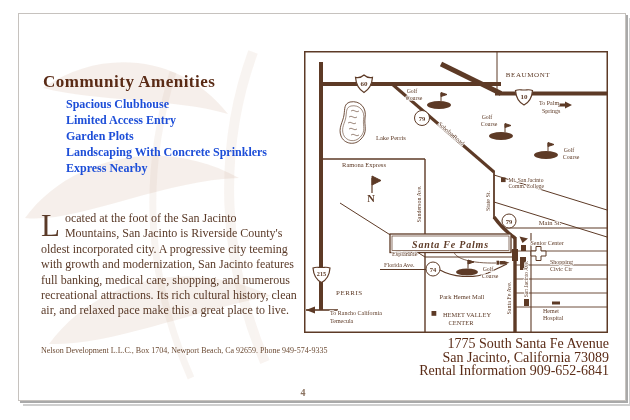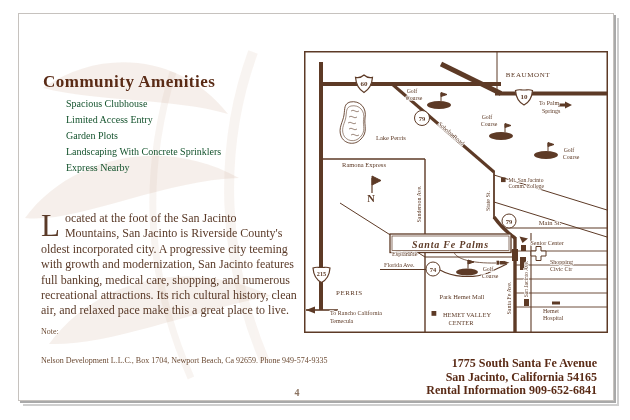--- a/index.html
+++ b/index.html
@@ -1,35 +1,35 @@
 <!DOCTYPE html>
 <html><head>
 <meta charset="utf-8">
 <style>
   html,body { margin:0; padding:0; background:#ffffff; }
   .stage { position:relative; width:630px; height:420px; overflow:hidden;
            font-family:"Liberation Serif", serif; }
   .card { position:absolute; left:18px; top:13px; width:594px; height:386px;
           background:#ffffff; border:1px solid #c6c2be;
-          box-shadow:2px 2px 0 #a9a9a9, 3px 3px 0 #ffffff, 5px 5px 0 #cfcfcf; }
+          box-shadow:2px 2px 0 #a9a9a9, 3px 3px 0 #ffffff, 5px 5px 0 #cfcfcf;padding-left:12px; }
   .wm { position:absolute; left:-6px; top:14px; pointer-events:none; }
   .heading { position:absolute; left:24px; top:58px; font-size:17px; font-weight:bold;
              color:#5a2b16; letter-spacing:.5px; }
-  .amenities { position:absolute; left:47px; top:82px; font-size:10px; color:#14532d; }
+  .amenities { position:absolute; left:47px; top:82px; font-size:12px; color:#1d4ed8;font-weight:bold; }
   .amenities div { height:16px; line-height:16px; white-space:nowrap; }
   .desc { position:absolute; left:22px; top:197px; width:280px; font-size:12px;
           color:#5a3a28; }
   .desc .line { height:15.4px; line-height:15.4px; white-space:nowrap; }
   .dropcap { float:left; font-size:31px; line-height:26px; padding:2px 5px 0 0;
              color:#5a3a28; }
   .note { position:absolute; left:22px; top:313px; width:354px; font-size:8px;
           line-height:9.8px; color:#6b4a33; }
   .note .contact { margin-top:19px; }
   .address { position:absolute; right:16px; top:323px; text-align:right;
-             font-weight:bold; font-size:12px; line-height:13.5px; color:#5a2b16;margin-top:20px; }
+             font-weight:normal; font-size:14px; line-height:13.5px; color:#5a2b16; }
   .pagenum { position:absolute; left:0; right:38px; bottom:2px; text-align:center;
              font-size:10px; font-weight:bold; color:#8a7260; }
   .map { position:absolute; left:285px; top:37px; }
   .ml { font-family:"Liberation Serif", serif; fill:#5d3a26;
         paint-order:stroke; stroke:#ffffff; stroke-width:1.5px; stroke-linejoin:round; }
   .ms { font-family:"Liberation Serif", serif; fill:#5d3a26; font-weight:bold; }
   .script { font-style:italic; font-weight:bold; letter-spacing:.8px; }
 </style>
 </head>
 <body>
@@ -64,27 +64,26 @@
       <div class="line">ocated at the foot of the San Jacinto</div>
       <div class="line">Mountains, San Jacinto is Riverside County's</div>
       <div class="line">oldest incorporated city.  A progressive city teeming</div>
       <div class="line">with growth and modernization, San Jacinto features</div>
       <div class="line">full banking, medical care, shopping, and numerous</div>
       <div class="line">recreational attractions. Its rich cultural history, clean</div>
       <div class="line">air, and relaxed pace make this a great place to live.</div>
     </div>
 
     <div class="note">
-      <div>Note:</div>
       <div class="contact">Nelson Development L.L.C., Box 1704, Newport Beach, Ca 92659. Phone 949-574-9335</div>
     </div>
 
     <div class="address">
       <div>1775 South Santa Fe Avenue</div>
-      <div>San Jacinto, California 54165</div>
+      <div>San Jacinto, California 73089</div>
       <div>Rental Information 909-652-6841</div>
     </div>
 
     <div class="pagenum">4</div>
 
     <svg class="map" width="304" height="282" viewBox="0 0 304 282">
 
       <g stroke="#5d3a26" fill="none">
         <rect x="0.75" y="0.75" width="302.5" height="280.5" stroke-width="1.5"></rect>
         <path d="M17,11 V259" stroke-width="4"></path>

